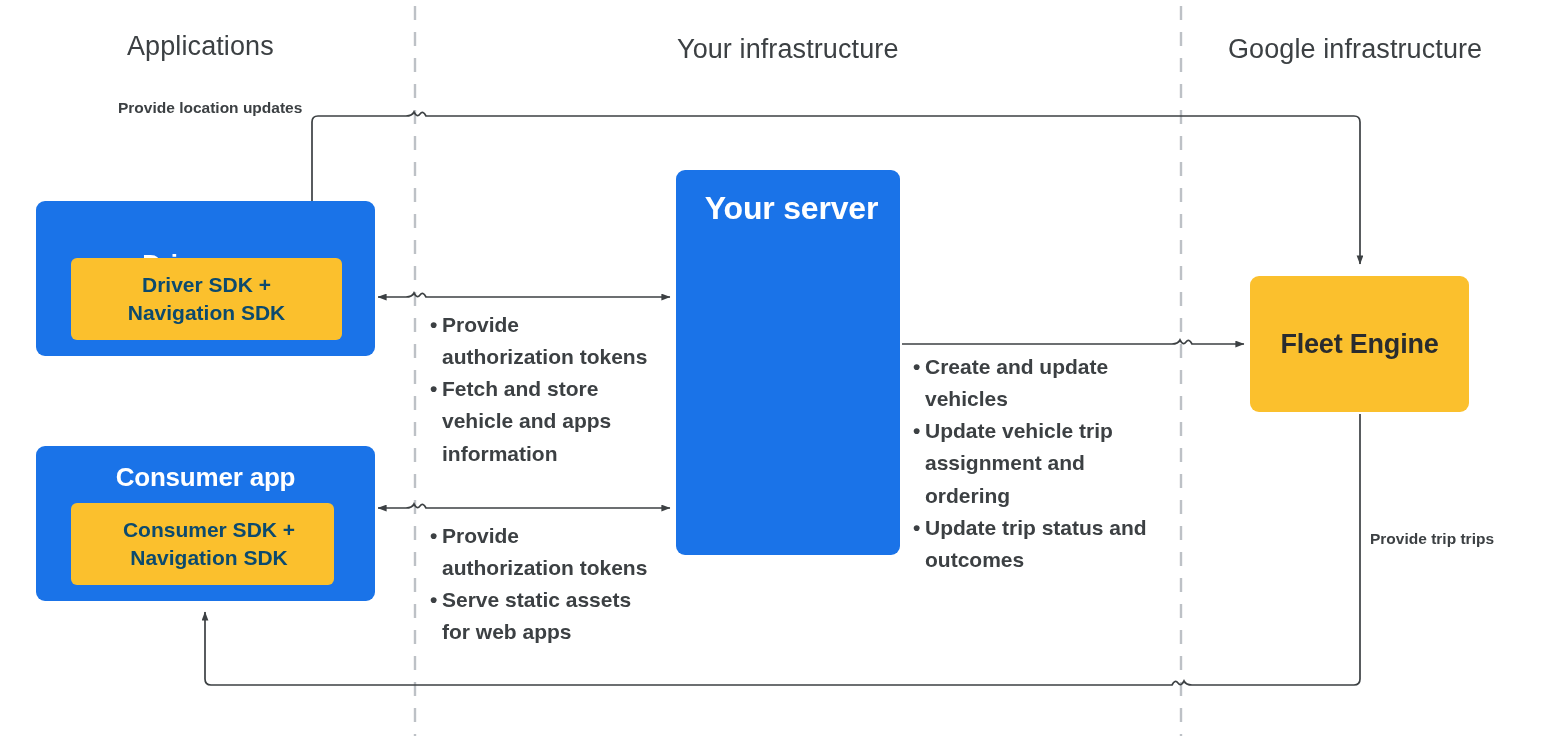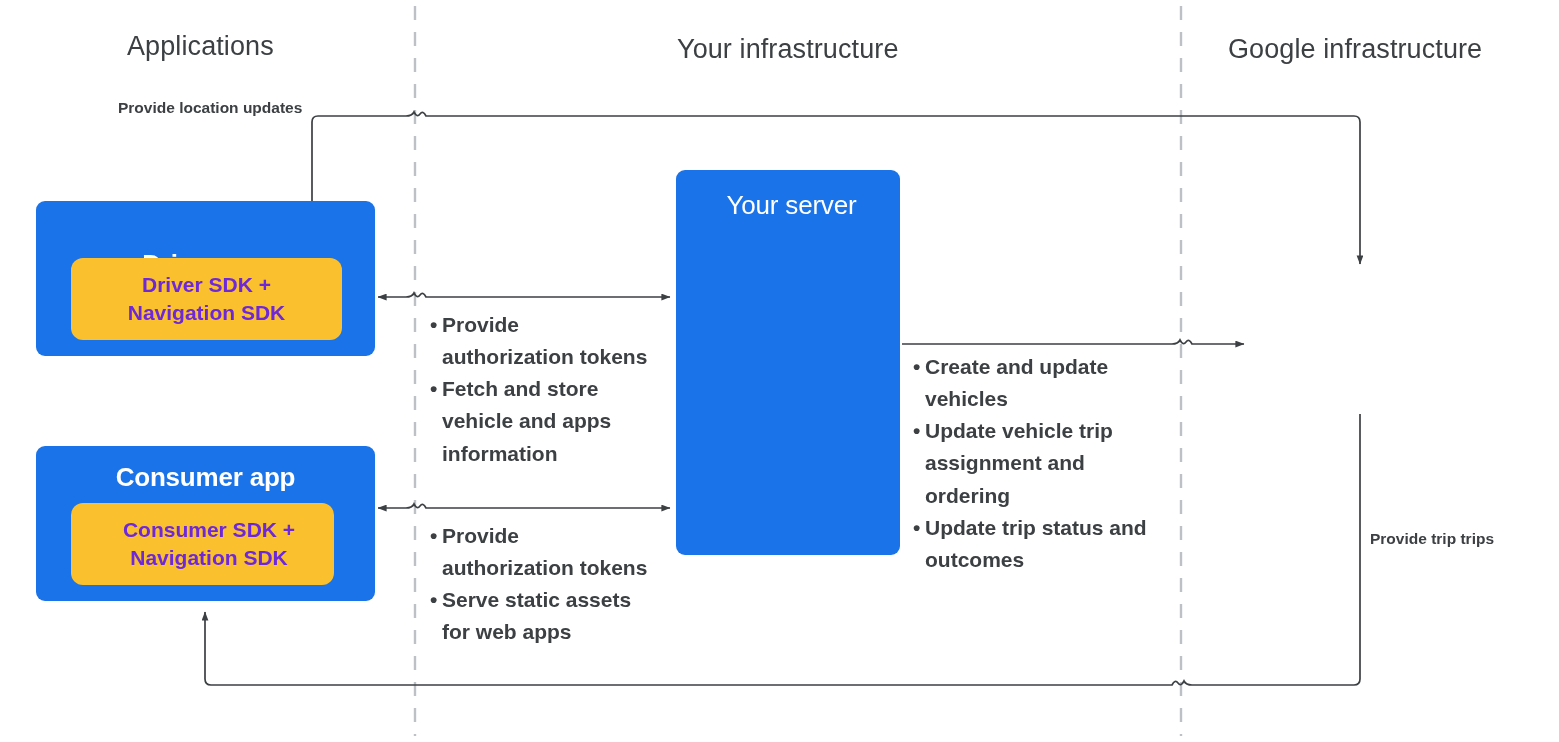--- a/index.html
+++ b/index.html
@@ -50,26 +50,26 @@
     left: 0; right: 0;
     text-align: center;
     color: #ffffff;
     font-size: 26px;
     font-weight: bold;
     letter-spacing: -0.2px;
   }
   .sdk-box {
     position: absolute;
     background: #fbc02d;
-    border-radius: 12px;
+    border-radius: 6px;
     display: flex;
     align-items: center;
     justify-content: center;
     text-align: center;
-    color: #6d28d9;
+    color: #0c4a6e;
     font-size: 21px;
     font-weight: bold;
     line-height: 1.33;
     box-sizing: border-box;
   }
 
   #driver-app   { left: 36px;  top: 201px; width: 339px; height: 155px; }
   #driver-app .app-box-title { top: 16px; margin-top: 32px; }
   #driver-sdk   { left: 35px;  top: 57px;  width: 271px; height: 82px; }
 
@@ -81,22 +81,22 @@
     position: absolute;
     left: 676px; top: 170px; width: 224px; height: 385px;
     background: #1a73e8;
     border-radius: 9px;
   }
   #your-server .server-title {
     position: absolute;
     left: 0; right: 0; top: 20px;
     text-align: center;
     color: #ffffff;
-    font-size: 26px;
-    font-weight: normal;
+    font-size: 32px;
+    font-weight: bold;
     letter-spacing: -0.2px;
     margin-left: 7px;
   }
 
   #fleet-engine {
     position: absolute;
     left: 1250px; top: 276px; width: 219px; height: 136px;
     background: #fbc02d;
     border-radius: 9px;
     display: flex;
@@ -193,20 +193,21 @@
 
   <div class="app-box" id="consumer-app">
     <div class="app-box-title">Consumer app</div>
     <div class="sdk-box" id="consumer-sdk">Consumer SDK +<br>Navigation SDK</div>
   </div>
 
   <div id="your-server">
     <div class="server-title">Your server</div>
   </div>
 
+  <div id="fleet-engine">Fleet Engine</div>
 
   <div class="anno" id="label-location-updates">Provide location updates</div>
   <div class="anno" id="label-trip-status">Provide trip trips</div>
 
   <ul class="bullets" id="bullets-driver">
       <li>Provide authorization tokens</li>
       <li>Fetch and store vehicle and apps information</li>
     </ul>
   <ul class="bullets" id="bullets-consumer">
       <li>Provide authorization tokens</li>

